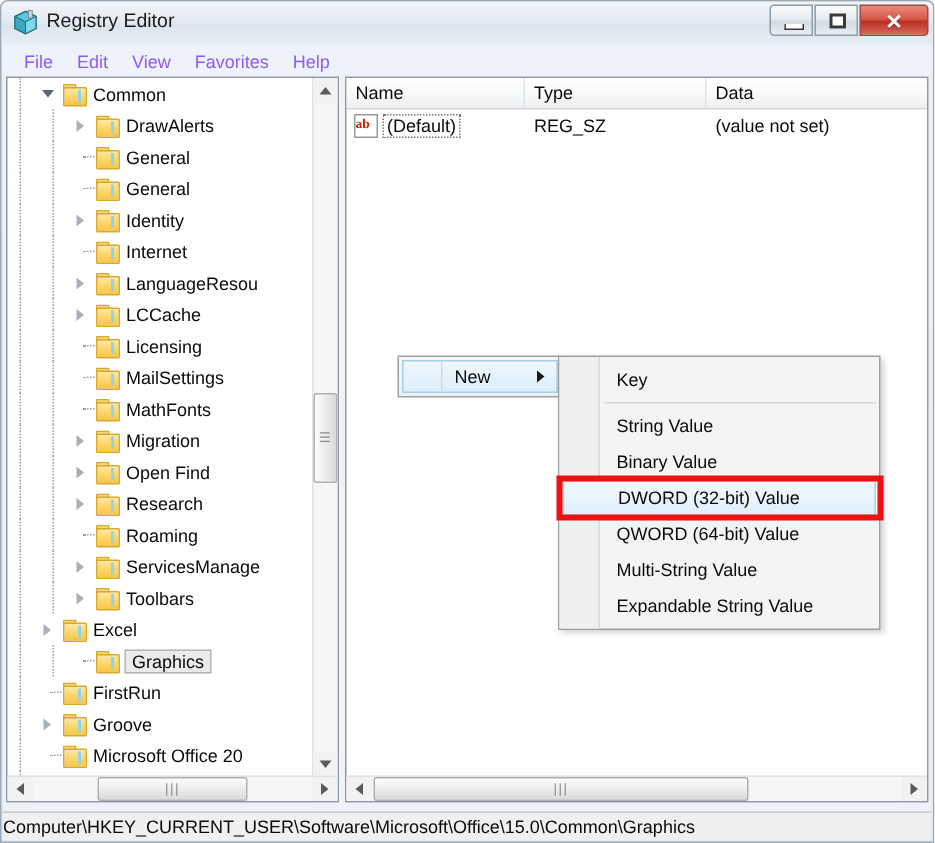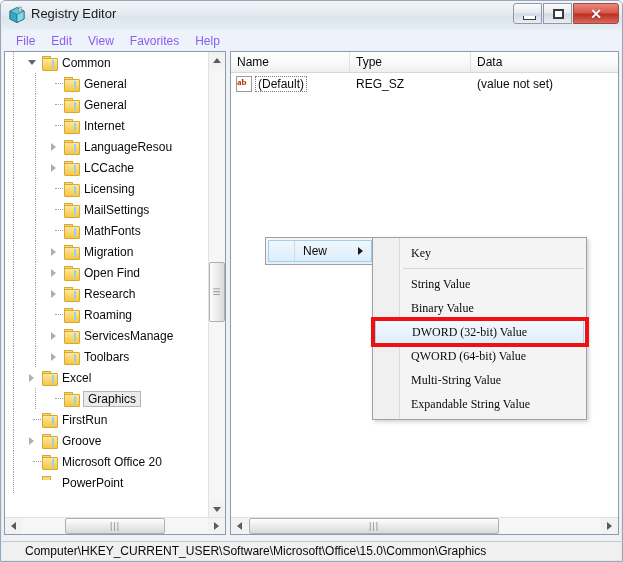--- a/index.html
+++ b/index.html
@@ -398,21 +398,20 @@
   #ctx-sub-gutter {
     position: absolute;
     left: 0; top: 0; bottom: 0;
     width: 26px;
     background: #f0f0f0;
     border-right: 1px solid #dadada;
   }
   #ctx-sub-list {
     position: relative;
     padding: 3px 0;
-    font-family: Liberation Serif, serif;
   }
   .sub-item {
     position: relative;
     height: 24px;
     display: flex;
     align-items: center;
     padding-left: 36px;
     font-size: 12px;
     color: #0a0a0a;
     box-sizing: border-box;
@@ -442,21 +441,21 @@
   
   #statusbar {
     position: absolute;
     left: 1px; top: 540px;
     width: 619px; height: 19px;
     background: #f0f0f0;
     border-top: 1px solid #c4c9ce;
     box-sizing: border-box;
     display: flex;
     align-items: center;
-    padding-left: 23px;
+    padding-left: 0;
     font-size: 12px;
     color: #0a0a0a;
     white-space: nowrap;
     overflow: hidden;
   }
 </style>
 </head>
 <body>
 
 <div id="window">
@@ -506,20 +505,34 @@
                 <div class="fbody"></div>
                 <div class="fspine"></div>
               </div>
               <span class="tlabel">Common</span>
             </div>
             <div class="tnode">
               <div class="vdot" style="left: 8px;"></div>
               <div class="vdot" style="left: 30px;"></div>
               <div style="flex: 0 0 42px; height: 21px; position: relative;"></div>
               <div class="tw">
+                <div class="arrow-collapsed"></div>
+              </div>
+              <div class="folder">
+                <div class="ftab"></div>
+                <div class="fbody"></div>
+                <div class="fspine"></div>
+              </div>
+              <span class="tlabel">DrawAlerts</span>
+            </div>
+            <div class="tnode">
+              <div class="vdot" style="left: 8px;"></div>
+              <div class="vdot" style="left: 30px;"></div>
+              <div style="flex: 0 0 42px; height: 21px; position: relative;"></div>
+              <div class="tw">
                 <div class="dotline"></div>
               </div>
               <div class="folder">
                 <div class="ftab"></div>
                 <div class="fbody"></div>
                 <div class="fspine"></div>
               </div>
               <span class="tlabel">General</span>
             </div>
             <div class="tnode">
@@ -528,20 +541,34 @@
               <div style="flex: 0 0 42px; height: 21px; position: relative;"></div>
               <div class="tw">
                 <div class="dotline"></div>
               </div>
               <div class="folder">
                 <div class="ftab"></div>
                 <div class="fbody"></div>
                 <div class="fspine"></div>
               </div>
               <span class="tlabel">General</span>
+            </div>
+            <div class="tnode">
+              <div class="vdot" style="left: 8px;"></div>
+              <div class="vdot" style="left: 30px;"></div>
+              <div style="flex: 0 0 42px; height: 21px; position: relative;"></div>
+              <div class="tw">
+                <div class="arrow-collapsed"></div>
+              </div>
+              <div class="folder">
+                <div class="ftab"></div>
+                <div class="fbody"></div>
+                <div class="fspine"></div>
+              </div>
+              <span class="tlabel">Identity</span>
             </div>
             <div class="tnode">
               <div class="vdot" style="left: 8px;"></div>
               <div class="vdot" style="left: 30px;"></div>
               <div style="flex: 0 0 42px; height: 21px; position: relative;"></div>
               <div class="tw">
                 <div class="dotline"></div>
               </div>
               <div class="folder">
                 <div class="ftab"></div>

